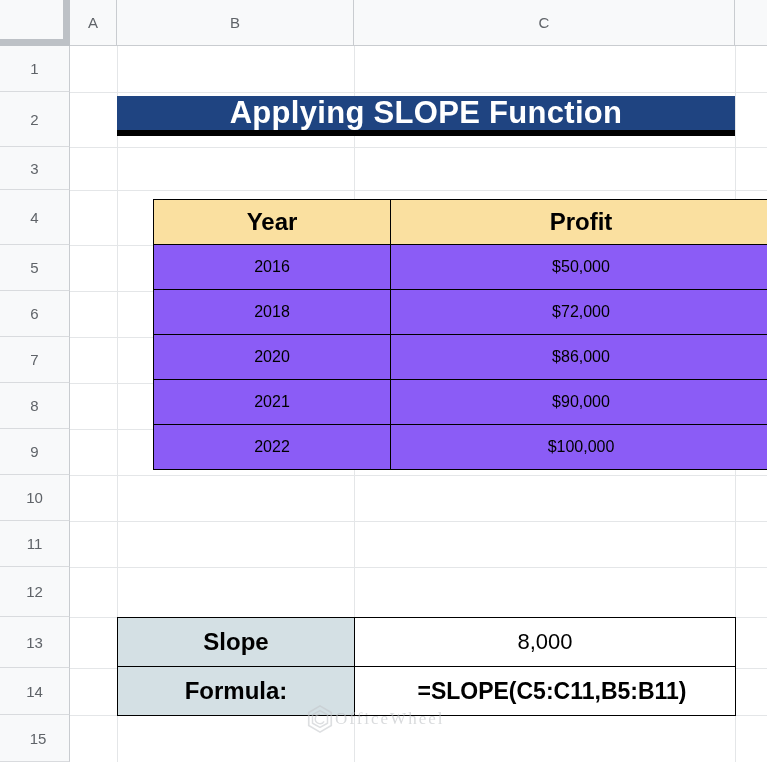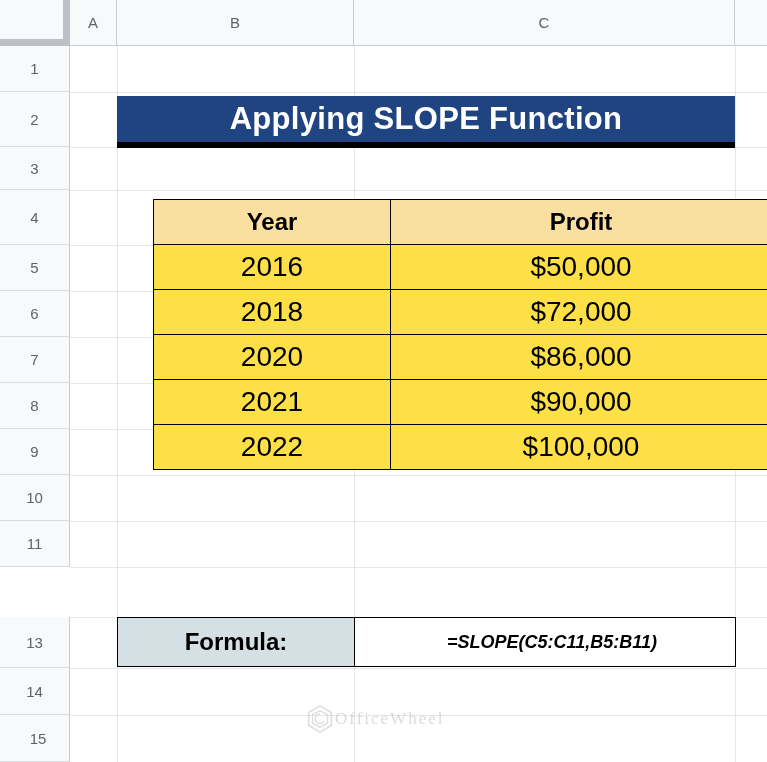--- a/index.html
+++ b/index.html
@@ -122,25 +122,25 @@
   .dtable {
     position: absolute;
     border-collapse: collapse;
     table-layout: fixed;
     background: #ffffff;
     margin-left: 36px;
   }
   .dtable td {
     border: 1.5px solid #000000;
     text-align: center;
-    font-size: 28px;
+    font-size: 16px;
     color: #000000;
     padding: 0;
     height: 44px;
-    background: #fde047;
+    background: #8b5cf6;
   }
   .dtable td.hdr {
     background: #fae0a0;
     font-weight: bold;
     font-size: 24px;
   }
 
   
   .rtable {
     position: absolute;
@@ -157,22 +157,21 @@
     height: 48px;
     background: #ffffff;
   }
   .rtable td.lbl {
     background: #d4e0e4;
     font-weight: bold;
     font-size: 24px;
   }
   .rtable td.formula {
     font-weight: bold;
-    font-style: italic;
-    font-size: 18px;
+    font-size: 23px;
     padding-left: 14px;
   }
 
   
   .watermark {
     position: absolute;
     left: 305px;
     top: 704px;
     display: flex;
     align-items: center;
@@ -205,21 +204,21 @@
     <div class="gridline-h" style="top:475px"></div>
     <div class="gridline-h" style="top:521px"></div>
     <div class="gridline-h" style="top:571px"></div>
     <div class="gridline-h" style="top:622px"></div>
     <div class="gridline-h" style="top:669px"></div>
     <div class="gridline-v" style="left:47px"></div>
     <div class="gridline-v" style="left:284px"></div>
     <div class="gridline-v" style="left:665px"></div>
   </div>
 
-  <div class="title-banner" style="left:117px; top:96px; width:618px; height:52px;">
+  <div class="title-banner" style="left:117px; top:96px; width:618px; height:40px;">
     <span>Applying SLOPE Function</span>
   </div>
 
   <table class="dtable" style="left:117px; top:199px; width:618px;">
     <colgroup>
         <col style="width:237px">
         <col style="width:381px">
       </colgroup>
     <tbody>
       <tr>
@@ -248,20 +247,24 @@
       </tr>
     </tbody>
   </table>
 
   <table class="rtable" style="left:117px; top:617px; width:618px;">
     <colgroup>
         <col style="width:237px">
         <col style="width:381px">
       </colgroup>
     <tbody>
+      <tr>
+        <td class="lbl">Slope</td>
+        <td>8,000</td>
+      </tr>
       <tr>
         <td class="lbl">Formula:</td>
         <td class="formula">=SLOPE(C5:C11,B5:B11)</td>
       </tr>
     </tbody>
   </table>
 
   <div class="watermark">
     <svg width="30" height="30" viewBox="0 0 32 32">
       <polygon points="16,2 28,9 28,23 16,30 4,23 4,9" fill="none" stroke="#c3c6ca" stroke-width="1.8"></polygon>
@@ -308,20 +311,23 @@
     </div>
   <div class="row-head" style="top:429px; height:46px;">
       <span>9</span>
     </div>
   <div class="row-head" style="top:475px; height:46px;">
       <span>10</span>
     </div>
   <div class="row-head" style="top:521px; height:46px;">
       <span>11</span>
     </div>
+  <div class="row-head" style="top:567px; height:50px;">
+      <span>12</span>
+    </div>
   <div class="row-head" style="top:617px; height:51px;">
       <span>13</span>
     </div>
   <div class="row-head" style="top:668px; height:47px;">
       <span>14</span>
     </div>
   <div class="row-head" style="top:715px; height:47px;padding-left:7px;">
       <span>15</span>
     </div>
 

